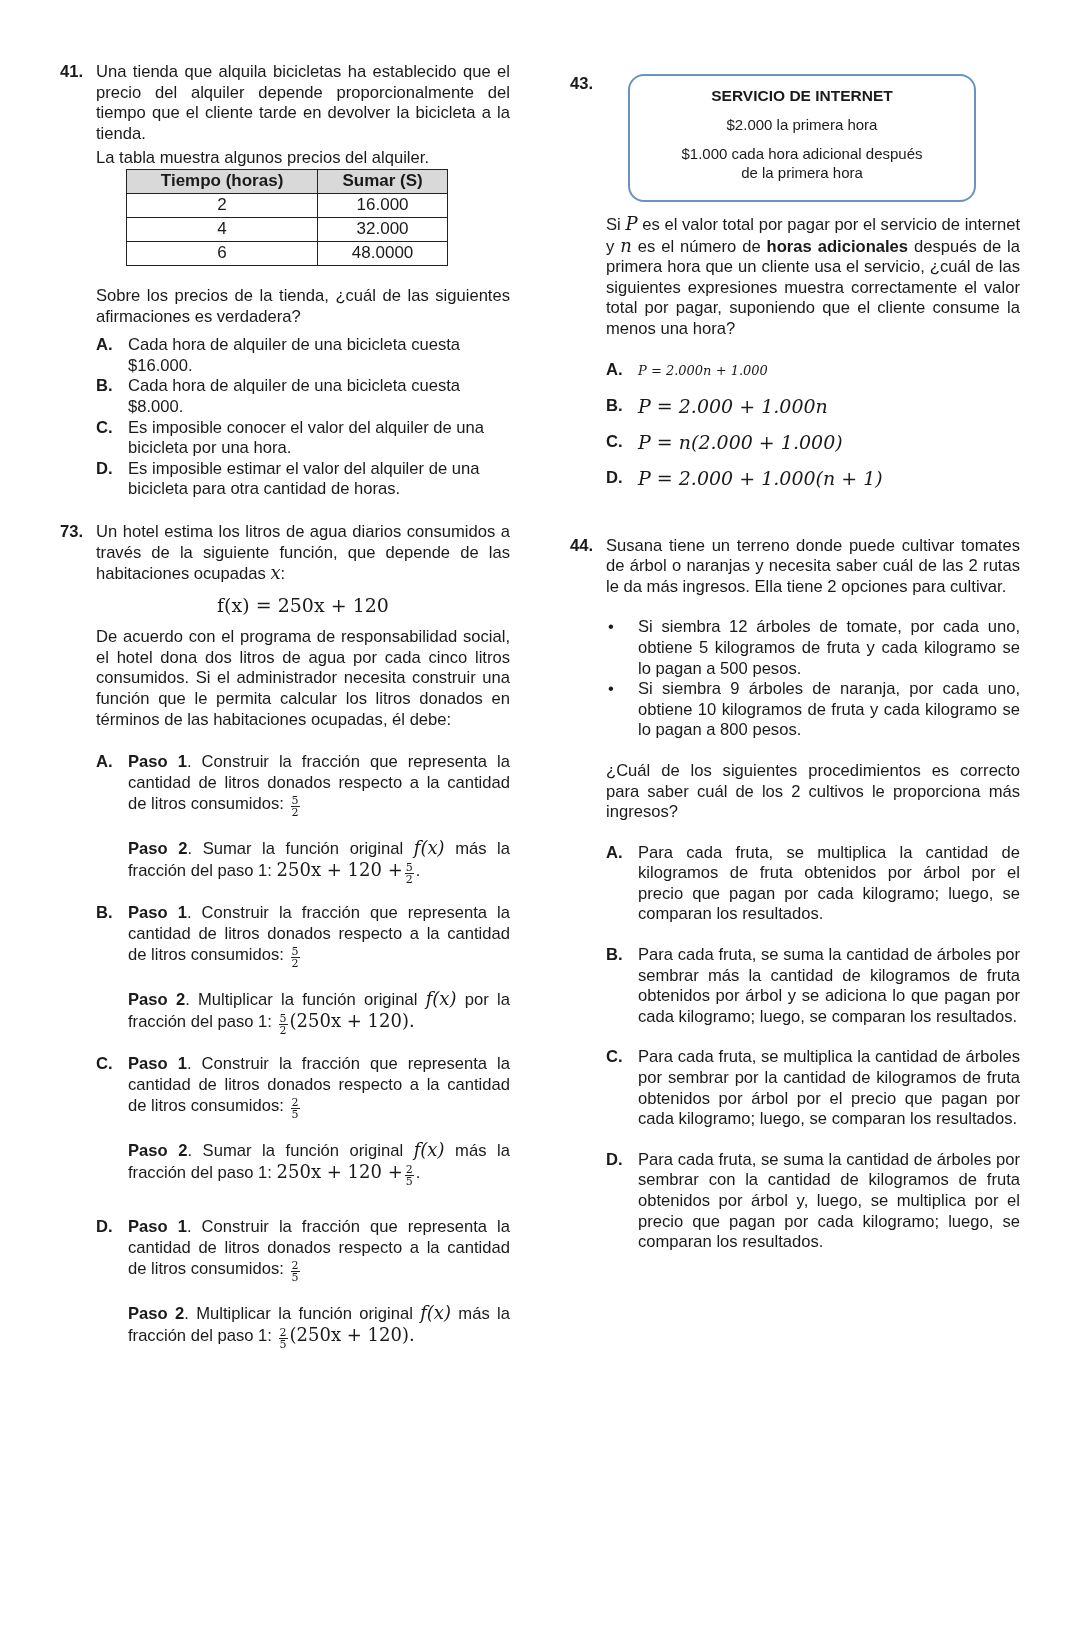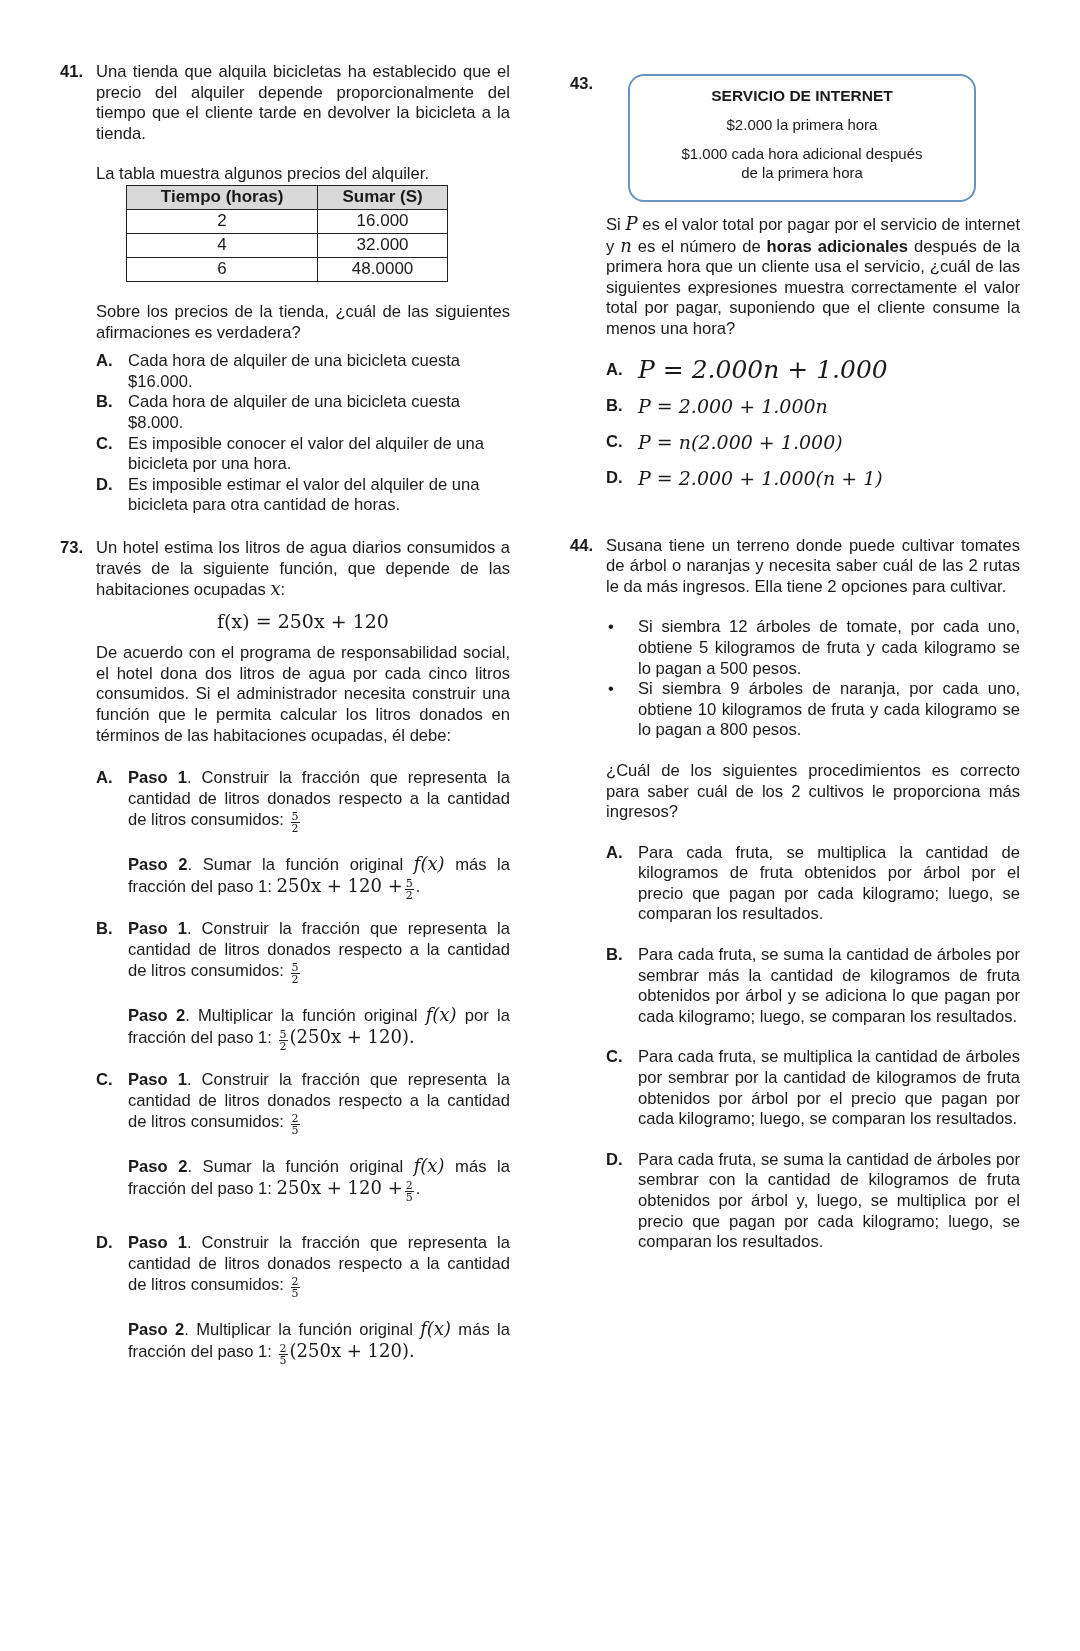--- a/index.html
+++ b/index.html
@@ -38,21 +38,21 @@
   ul.b li .dot { position: absolute; left: 2px; top: 0; }
 </style>
 </head>
 <body>
 
 <div class="col left">
 
   <div class="q">
     <span class="qnum">41.</span>
     <p class="just">Una tienda que alquila bicicletas ha establecido que el precio del alquiler depende proporcionalmente del tiempo que el cliente tarde en devolver la bicicleta a la tienda.</p>
-    <p style="margin-top:20px">La tabla muestra algunos precios del alquiler.</p>
+    <p style="margin-top:4px">La tabla muestra algunos precios del alquiler.</p>
     <table class="t">
       <tbody>
           <tr>
         <th>Tiempo (horas)</th>
         <th>Sumar (S)</th>
       </tr>
       <tr>
         <td>2</td>
         <td>16.000</td>
       </tr>
@@ -114,21 +114,21 @@
 
   <div class="q">
     <span class="qnum">43.</span>
     <div class="sign">
       <div class="st">SERVICIO DE INTERNET</div>
       <div class="l1">$2.000 la primera hora</div>
       <div style="padding:0 40px">$1.000 cada hora adicional después de la primera hora</div>
     </div>
     <p class="just" style="margin-top:12px"><span>Si</span> <span class="math mi">P</span> <span>es el valor total por pagar por el servicio de internet y</span> <span class="math mi">n</span> <span>es el número de</span> <span class="bold">horas adicionales</span> <span>después de la primera hora que un cliente usa el servicio, ¿cuál de las siguientes expresiones muestra correctamente el valor total por pagar, suponiendo que el cliente consume la menos una hora?</span></p>
     <div style="margin-top:20px">
-      <div class="opt" style="height:36px"><span class="ol">A.</span><span class="math mi" style="font-size:25px">P = 2.000n + 1.000</span></div>
+      <div class="opt" style="height:36px"><span class="ol">A.</span><span class="math mi" style="font-size:13px">P = 2.000n + 1.000</span></div>
       <div class="opt" style="height:36px"><span class="ol">B.</span><span class="math mi" style="font-size:19px">P = 2.000 + 1.000n</span></div>
       <div class="opt" style="height:36px"><span class="ol">C.</span><span class="math mi" style="font-size:19px">P = n(2.000 + 1.000)</span></div>
       <div class="opt" style="height:36px"><span class="ol">D.</span><span class="math mi" style="font-size:19px">P = 2.000 + 1.000(n + 1)</span></div>
     </div>
   </div>
 
   <div class="q" style="margin-top:32px">
     <span class="qnum">44.</span>
     <p class="just">Susana tiene un terreno donde puede cultivar tomates de árbol o naranjas y necesita saber cuál de las 2 rutas le da más ingresos. Ella tiene 2 opciones para cultivar.</p>
     <ul class="b" style="margin-top:20px">

